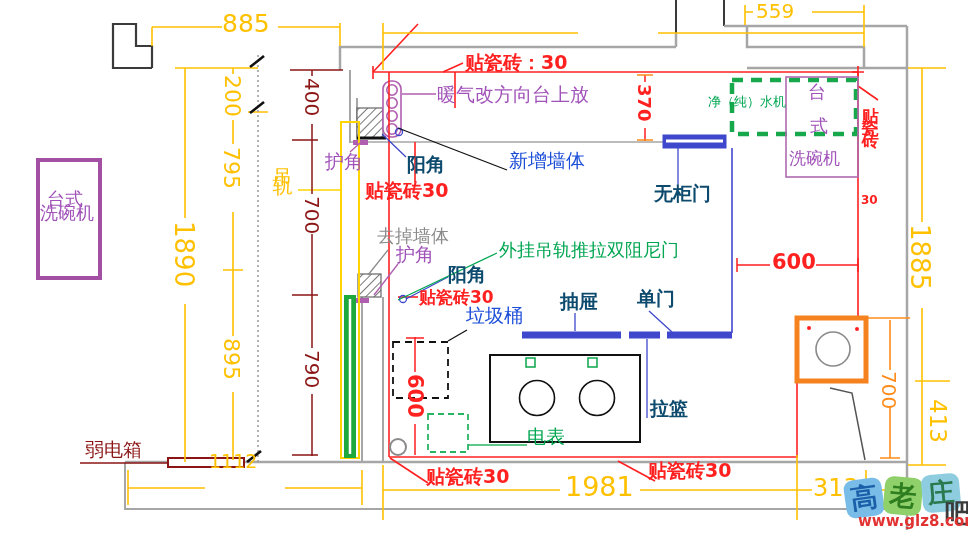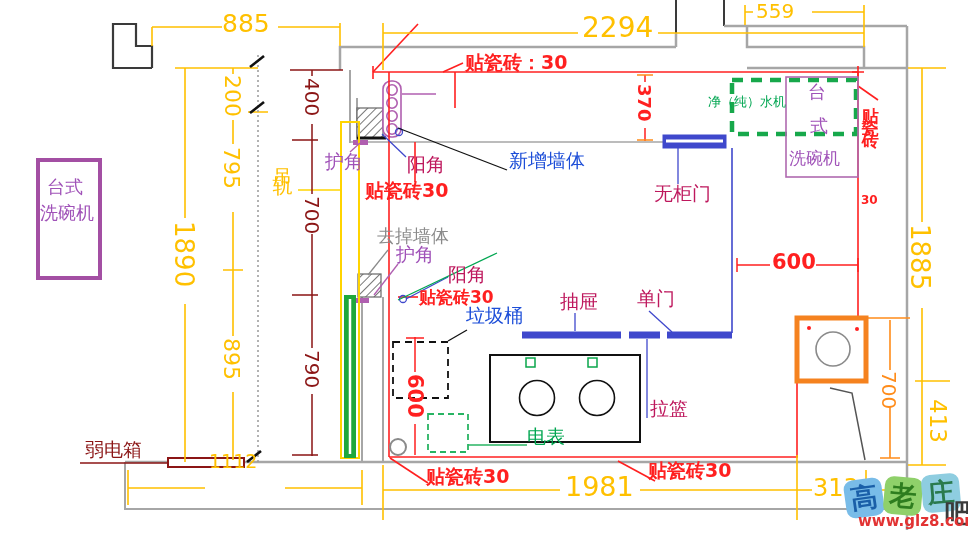--- a/index.html
+++ b/index.html
@@ -6,21 +6,21 @@
   .stage{position:relative;width:968px;height:533px;background:#fff;overflow:hidden;
          font-family:"DejaVu Sans","Liberation Sans",sans-serif;}
   svg.plan{position:absolute;left:0;top:0;z-index:1;}
   .lb{position:absolute;white-space:nowrap;line-height:1.05;z-index:2;font-weight:500;}
   .v{writing-mode:vertical-rl;}
   .vu{writing-mode:vertical-rl;text-orientation:upright;}
   .c-yel{color:#ffc000;}
   .c-red{color:#ff2020;font-weight:bold;}
   .c-mar{color:#8b1515;}
   .c-pur{color:#a052b8;}
-  .c-blu{color:#be185d;}
+  .c-blu{color:#0c4a6e;font-weight:bold;}
   .c-grn{color:#00a651;}
   .c-blk{color:#1d4ed8;}
   .c-gry{color:#8a8a8a;}
   .c-org{color:#ff8c1a;}
   .bgw{background:#fff;}
   .wm-tile{position:absolute;z-index:3;width:38px;height:38px;border-radius:9px;
            display:flex;align-items:center;justify-content:center;font-size:27px;font-weight:bold;}
   .wm-url{position:absolute;z-index:3;color:#e23333;font-weight:bold;font-size:15px;}
   .wm-ba{position:absolute;z-index:3;color:#3a3a3a;font-weight:bold;font-size:26px;}
 </style>
@@ -180,21 +180,20 @@
 
   <path d="M258,55 L258,462" stroke="#999" stroke-width="1.5" stroke-dasharray="2,3"></path>
   <g stroke="#111" stroke-width="2.6">
     <path d="M250,67 L264,56"></path>
     <path d="M250,113 L264,102"></path>
     <path d="M247,462 L261,451"></path>
   </g>
 </svg>
 
 <div class="lb c-yel" style="left:222px;top:11px;font-size:25px">885</div>
-<div class="lb c-yel" style="left:582px;top:13px;font-size:28px">2294</div>
 <div class="lb c-yel" style="left:756px;top:1px;font-size:20px">559</div>
 <div class="lb c-yel v" style="left:221px;top:75px;font-size:22px">200</div>
 <div class="lb c-yel v" style="left:220px;top:147px;font-size:22px">795</div>
 <div class="lb c-yel v" style="left:220px;top:338px;font-size:22px">895</div>
 <div class="lb c-yel v" style="left:170px;top:221px;font-size:26px">1890</div>
 <div class="lb c-yel" style="left:209px;top:452px;font-size:19px">1112</div>
 <div class="lb c-yel" style="left:565px;top:473px;font-size:27px">1981</div>
 <div class="lb c-yel" style="left:813px;top:476px;font-size:24px">313</div>
 <div class="lb c-yel v" style="left:906px;top:224px;font-size:26px">1885</div>
 <div class="lb c-yel v" style="left:926px;top:399px;font-size:23px">413</div>
@@ -210,39 +209,41 @@
 <div class="lb c-org v" style="left:878px;top:371px;font-size:20px">700</div>
 
 <div class="lb c-red" style="left:465px;top:53px;font-size:19px">贴瓷砖：30</div>
 <div class="lb c-red" style="left:365px;top:181px;font-size:19px">贴瓷砖30</div>
 <div class="lb c-red" style="left:419px;top:289px;font-size:17px">贴瓷砖30</div>
 <div class="lb c-red" style="left:426px;top:467px;font-size:19px">贴瓷砖30</div>
 <div class="lb c-red" style="left:648px;top:461px;font-size:19px">贴瓷砖30</div>
 <div class="lb c-red vu" style="left:861px;top:93px;font-size:17px;letter-spacing:12px">贴瓷砖</div>
 <div class="lb c-red" style="left:861px;top:194px;font-size:12px">30</div>
 
+<div class="lb c-pur" style="left:437px;top:85px;font-size:19px">暖气改方向台上放</div>
 <div class="lb c-pur" style="left:325px;top:152px;font-size:19px">护角</div>
 <div class="lb c-pur" style="left:396px;top:245px;font-size:19px">护角</div>
 
 <div class="lb c-blu" style="left:407px;top:155px;font-size:19px">阳角</div>
 <div class="lb c-blu" style="left:448px;top:265px;font-size:19px">阳角</div>
 <div class="lb c-blu" style="left:654px;top:184px;font-size:19px">无柜门</div>
 <div class="lb c-blu" style="left:560px;top:292px;font-size:19px">抽屉</div>
 <div class="lb c-blu" style="left:637px;top:289px;font-size:19px">单门</div>
 <div class="lb c-blu" style="left:650px;top:399px;font-size:19px">拉篮</div>
 
+<div class="lb c-grn" style="left:499px;top:241px;font-size:18px">外挂吊轨推拉双阻尼门</div>
 <div class="lb c-grn" style="left:527px;top:427px;font-size:19px">电表</div>
 <div class="lb c-grn" style="left:708px;top:95px;font-size:13px">净（纯）水机</div>
 
 <div class="lb c-blk" style="left:509px;top:151px;font-size:19px">新增墙体</div>
 <div class="lb c-blk" style="left:466px;top:306px;font-size:19px">垃圾桶</div>
 <div class="lb c-gry" style="left:377px;top:227px;font-size:18px">去掉墙体</div>
 <div class="lb c-mar" style="left:85px;top:440px;font-size:19px">弱电箱</div>
 
-<div class="lb c-pur" style="left:47px;top:178px;font-size:18px">台式</div>
+<div class="lb c-pur" style="left:47px;top:190px;font-size:18px">台式</div>
 <div class="lb c-pur" style="left:40px;top:204px;font-size:18px">洗碗机</div>
 <div class="lb c-pur" style="left:808px;top:83px;font-size:18px">台</div>
 <div class="lb c-pur" style="left:810px;top:117px;font-size:18px">式</div>
 <div class="lb c-pur" style="left:789px;top:150px;font-size:17px">洗碗机</div>
 
 <div class="wm-tile" style="left:845px;top:479px;background:#79bce8;color:#1a5fa8;transform:rotate(-8deg)">高</div>
 <div class="wm-tile" style="left:884px;top:477px;background:#8fd06a;color:#2e7d1f;transform:rotate(5deg)">老</div>
 <div class="wm-tile" style="left:922px;top:474px;background:#8ecde0;color:#2a7a4e;transform:rotate(-5deg)">庄</div>
 <div class="wm-ba" style="left:945px;top:496px">吧</div>
 <div class="wm-url" style="left:858px;top:512px">www.glz8.com</div>

